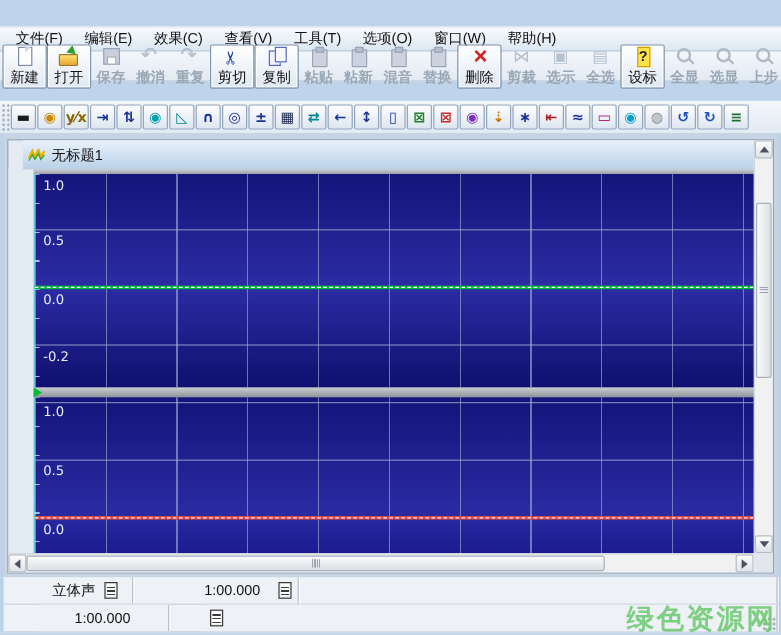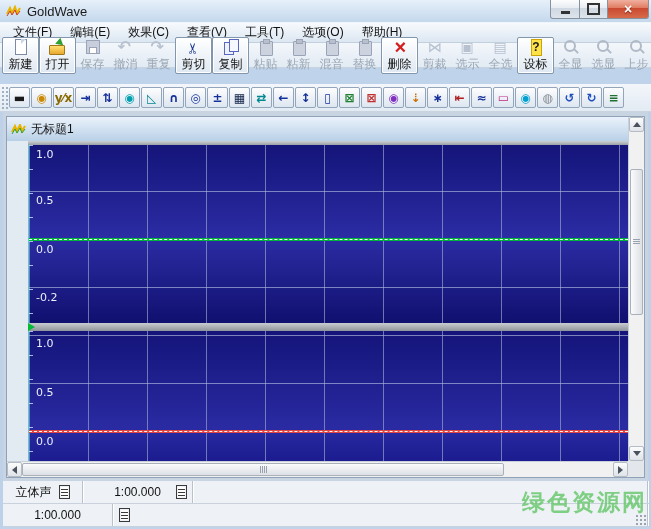--- a/index.html
+++ b/index.html
@@ -35,21 +35,21 @@
   .tb-main{top:43px;height:25px;}
   .tb-fx{top:84px;height:28px;}
   .grip{width:7px;align-self:stretch;margin:2px 1px;
     background-image:radial-gradient(circle at 2px 2px,#9fb0c2 1px,transparent 1.2px);
     background-size:4px 4px;}
   .tb-main-btns{display:flex;align-items:stretch;height:37px;}
   .tbtn{width:33px;display:flex;flex-direction:column;align-items:center;justify-content:flex-start;
     border:1px solid transparent;border-radius:2px;box-sizing:border-box;padding-top:1px;}
   .tbtn.en{border:1px solid #8296ad;background:linear-gradient(#ffffff,#dfe8f2);box-shadow:inset 0 0 0 1px #fff;width:37px;}
   .tlabel{font-size:12px;color:#111;line-height:15px;white-space:nowrap;}
-  .tbtn.dis .tlabel{color:#9aa7b5;}
+  .tbtn.dis .tlabel{color:#9aa7b5;font-weight:bold;}
   .ticon{width:20px;height:18px;position:relative;display:block;}
   .ticon::before,.ticon::after{position:absolute;content:"";}
 
   .icon-new::before{left:4px;top:0;width:10px;height:14px;background:#fff;border:1px solid #7c8aa2;}
   .icon-new::after{left:10px;top:0;border-left:5px solid #c9d6e6;border-bottom:5px solid transparent;}
   .icon-open::before{left:1px;top:6px;width:14px;height:8px;background:linear-gradient(#ffe070,#e8a830);border:1px solid #a07818;border-radius:1px;}
   .icon-open::after{left:9px;top:0;border-left:7px solid #2ea02e;border-top:4px solid transparent;border-bottom:4px solid transparent;transform:rotate(40deg);}
   .icon-save::before{left:3px;top:1px;width:12px;height:12px;background:#c8cedb;border:1px solid #9aa4b6;}
   .icon-save::after{left:6px;top:8px;width:6px;height:5px;background:#fff;border:1px solid #9aa4b6;}
   .icon-undo::before,.icon-redo::before{font-size:16px;line-height:16px;font-weight:bold;color:#b7c1cf;left:2px;top:0;}
@@ -72,21 +72,21 @@
   .tb-fx-btns{display:flex;align-items:center;gap:1px;}
   .ebtn{width:21px;height:21px;border:1px solid #93a5bb;border-radius:2px;box-sizing:border-box;
     background:linear-gradient(#fdfdfe,#dde6f0);display:flex;align-items:center;justify-content:center;
     font-size:12px;font-weight:bold;font-family:"DejaVu Sans",sans-serif;}
 
   
   .mdi{position:absolute;left:0;top:112px;width:651px;height:369px;background:#c8d4e2;
     border-left:3px solid #bdd2e8;border-right:3px solid #bdd2e8;box-sizing:border-box;}
   .doc{position:absolute;left:3px;top:4px;width:639px;height:362px;background:#e4ebf3;
     border:1px solid #8fa2b8;box-sizing:border-box;}
-  .doc-title{position:absolute;left:0;top:0;right:16px;height:24px;
+  .doc-title{position:absolute;left:12px;top:0;right:16px;height:24px;
     background:linear-gradient(#eaf2fb,#b9d0e7);border-bottom:1px solid #9db0c4;
     display:flex;align-items:center;font-size:12px;color:#111;}
   .doc-icon{margin:0 5px 0 4px;display:inline-flex;}
   .doc-body{position:absolute;left:0;top:24px;right:16px;bottom:16px;text-align:right;}
   .wave-margin{position:absolute;left:0;top:0;bottom:0;width:21px;background:#e2eaf2;}
   .wave{position:absolute;left:21px;top:0;right:0;bottom:0;display:flex;flex-direction:column;}
   .topstrip{height:4px;background:linear-gradient(#cdd1d5,#9aa0a6);}
   .channel{position:relative;border-left:1px solid #55c8dc;overflow:hidden;}
   .ch0{height:178px;background:linear-gradient(180deg,#14147a 0%,#2c2ca4 52%,#101070 100%);}
   .ch1{flex:1;background:linear-gradient(180deg,#14147a 0%,#2a2aa2 74%,#1c1c90 100%);}
@@ -122,66 +122,47 @@
   .hthumb{position:absolute;top:1px;height:13px;left:15px;width:482px;background:linear-gradient(#fafbfc,#dcdfe4);
     border:1px solid #a8b0ba;border-radius:2px;box-sizing:border-box;}
   .vgripm{position:absolute;top:2px;bottom:2px;left:50%;width:7px;margin-left:-3px;
     background-image:repeating-linear-gradient(to right,#9aa2ae 0 1px,transparent 1px 2px);}
 
   
   .statusbar{position:absolute;left:0;top:481px;width:651px;height:46px;background:#eef2f6;
     border-left:3px solid #bdd2e8;border-right:3px solid #bdd2e8;box-sizing:border-box;}
   .srow{display:flex;height:22px;border-bottom:1px solid #c9d2dc;align-items:stretch;}
   .spane{position:relative;display:flex;align-items:center;justify-content:center;gap:7px;
-    border-right:1px solid #b9c2cc;box-shadow:1px 0 0 #fff;font-size:12px;color:#111;box-sizing:border-box;white-space:nowrap;overflow:hidden;}
+    border-right:1px solid #b9c2cc;box-shadow:1px 0 0 #fff;font-size:12px;color:#111;box-sizing:border-box;white-space:nowrap;overflow:hidden;margin-left:28px;}
   .spane.left{justify-content:flex-start;padding-left:6px;}
   .st-icon{width:7px;height:10px;border:1px solid #3a3a3a;background:#fff;flex:0 0 auto;
     background-image:repeating-linear-gradient(to bottom,#3a3a3a 0 1px,transparent 1px 3px);background-clip:content-box;padding:1px;}
   .st-icon.abs-r{position:absolute;right:5px;top:4px;}
   .resize-grip{position:absolute;right:1px;bottom:1px;width:12px;height:12px;
     background-image:radial-gradient(circle at 2px 2px,#9aa4ae 1px,transparent 1.2px);background-size:4px 4px;}
 
   
-  .watermark{position:absolute;right:4px;bottom:15px;text-align:right;pointer-events:none;line-height:1.05;}
+  .watermark{position:absolute;right:4px;bottom:2px;text-align:right;pointer-events:none;line-height:1.05;}
   .wm1{font-size:23px;font-weight:bold;letter-spacing:2px;color:rgba(106,200,110,.85);}
   .wm2{font-size:13px;color:rgba(140,212,144,.85);letter-spacing:1px;}
 </style>
 </head>
 <body>
 
 <div class="window">
 
-  <div class="titlebar">
-    <span class="app-icon">
-      <svg width="16" height="12" viewBox="0 0 16 12">
-        <path d="M1 9 L4 3 L6 8 L9 2 L11 8 L14 3" fill="none" stroke="#e8b400" stroke-width="2"></path>
-        <path d="M1 11 L4 6 L6 10 L9 5 L11 10 L14 6" fill="none" stroke="#d04020" stroke-width="1"></path>
-      </svg>
-    </span>
-    <span class="title-text">GoldWave</span>
-    <div class="win-btns">
-      <div class="wbtn min">
-          <span class="glyph-min"></span>
-        </div>
-      <div class="wbtn max">
-          <span class="glyph-max"></span>
-        </div>
-      <div class="wbtn close">
-          <span class="glyph-close">×</span>
-        </div>
-    </div>
-  </div>
 
   <div class="menubar" id="menubar">
       <div class="menu-item">文件(F)</div>
       <div class="menu-item">编辑(E)</div>
       <div class="menu-item">效果(C)</div>
       <div class="menu-item">查看(V)</div>
       <div class="menu-item">工具(T)</div>
       <div class="menu-item">选项(O)</div>
+      <div class="menu-item">窗口(W)</div>
       <div class="menu-item">帮助(H)</div>
     </div>
 
   <div class="toolbar tb-main">
     <div class="grip"></div>
     <div class="tb-main-btns" id="tbmain">
         <div class="tbtn en">
           <span class="ticon icon-new"></span>
           <span class="tlabel">新建</span>
         </div>

